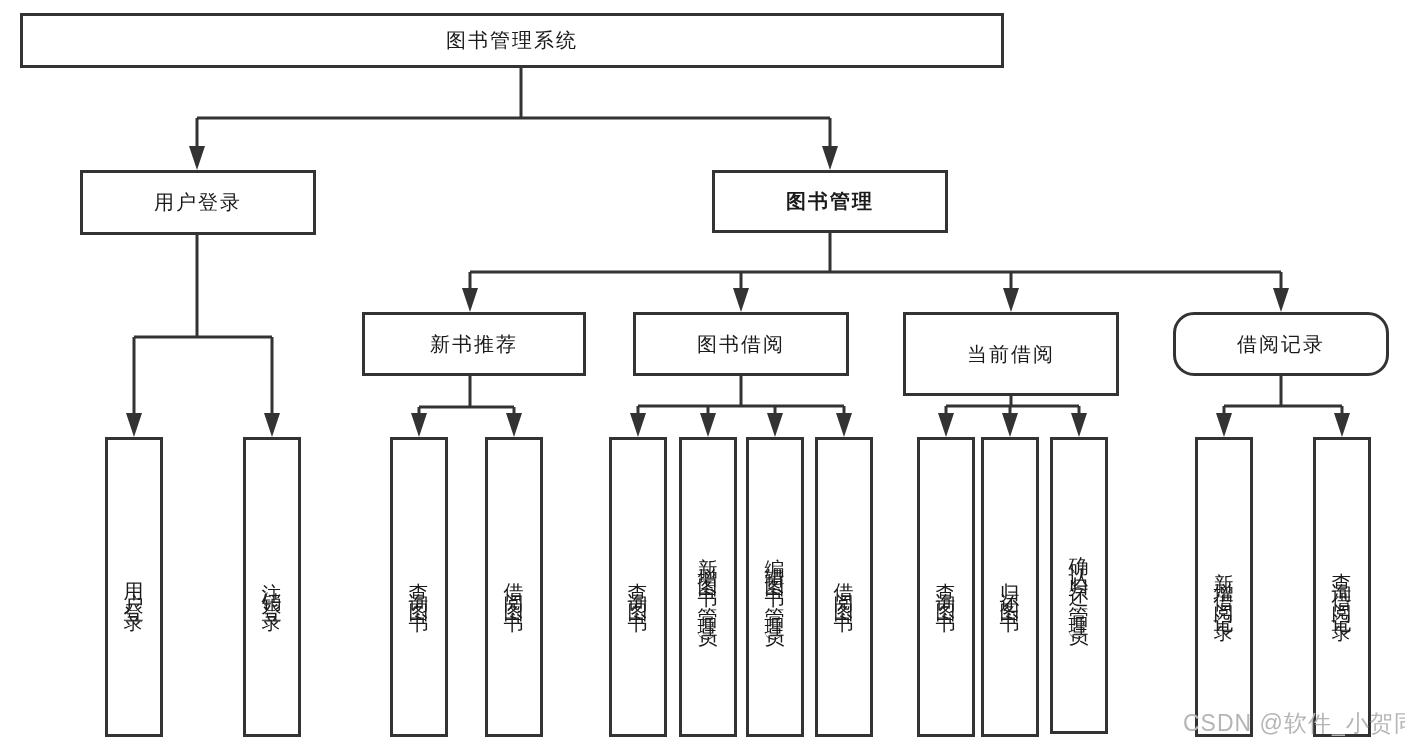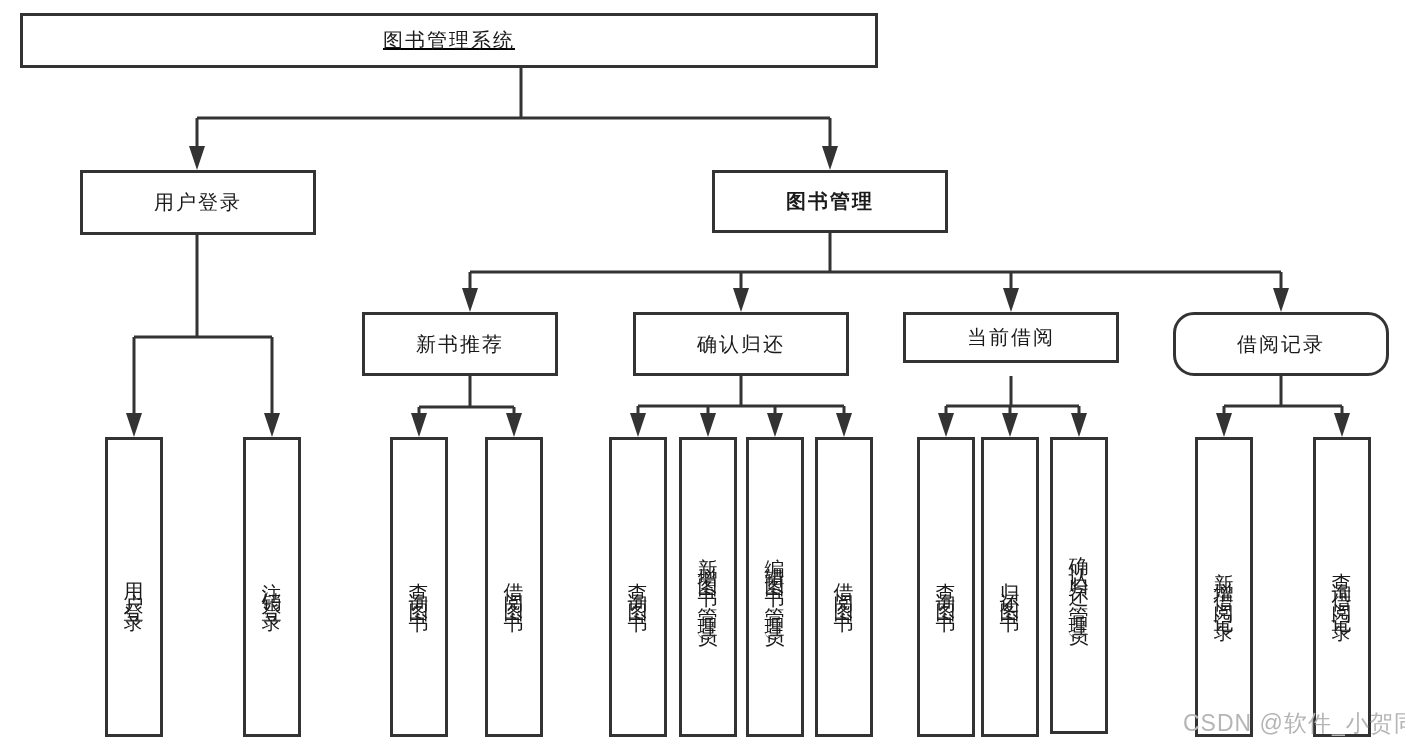--- a/index.html
+++ b/index.html
@@ -116,38 +116,38 @@
 
     <g stroke="#333333" stroke-width="3" fill="none">
       <path d="M1281 376 V406 M1224 406 H1342 M1224 406 V413 M1342 406 V413"></path>
     </g>
     <g fill="#333333" stroke="none">
       <polygon points="1216,413 1232,413 1224,437"></polygon>
       <polygon points="1334,413 1350,413 1342,437"></polygon>
     </g>
   </svg>
 
-  <div class="box" style="left:20px;top:13px;width:858px;height:55px;text-decoration:underline;">
+  <div class="box" style="left:20px;top:13px;width:984px;height:55px;">
     <span>图书管理系统</span>
   </div>
 
   <div class="box" style="left:80px;top:170px;width:236px;height:65px;">
     <span>用户登录</span>
   </div>
   <div class="box" style="left:712px;top:170px;width:236px;height:63px;font-weight:bold;">
     <span>图书管理</span>
   </div>
 
-  <div class="box" style="left:362px;top:312px;width:196px;height:64px;align-items:center;">
+  <div class="box" style="left:362px;top:312px;width:224px;height:64px;align-items:center;">
     <span>新书推荐</span>
   </div>
   <div class="box" style="left:633px;top:312px;width:216px;height:64px;">
-    <span>确认归还</span>
+    <span>图书借阅</span>
   </div>
-  <div class="box" style="left:903px;top:312px;width:216px;height:51px;">
+  <div class="box" style="left:903px;top:312px;width:216px;height:84px;">
     <span>当前借阅</span>
   </div>
   <div class="box" style="left:1173px;top:312px;width:216px;height:64px;border-radius:21px;">
     <span>借阅记录</span>
   </div>
 
   <div class="box leaf" style="left:105px;top:437px;width:58px;height:300px;">
     <span>用户登录</span>
   </div>
   <div class="box leaf" style="left:243px;top:437px;width:58px;height:300px;">

